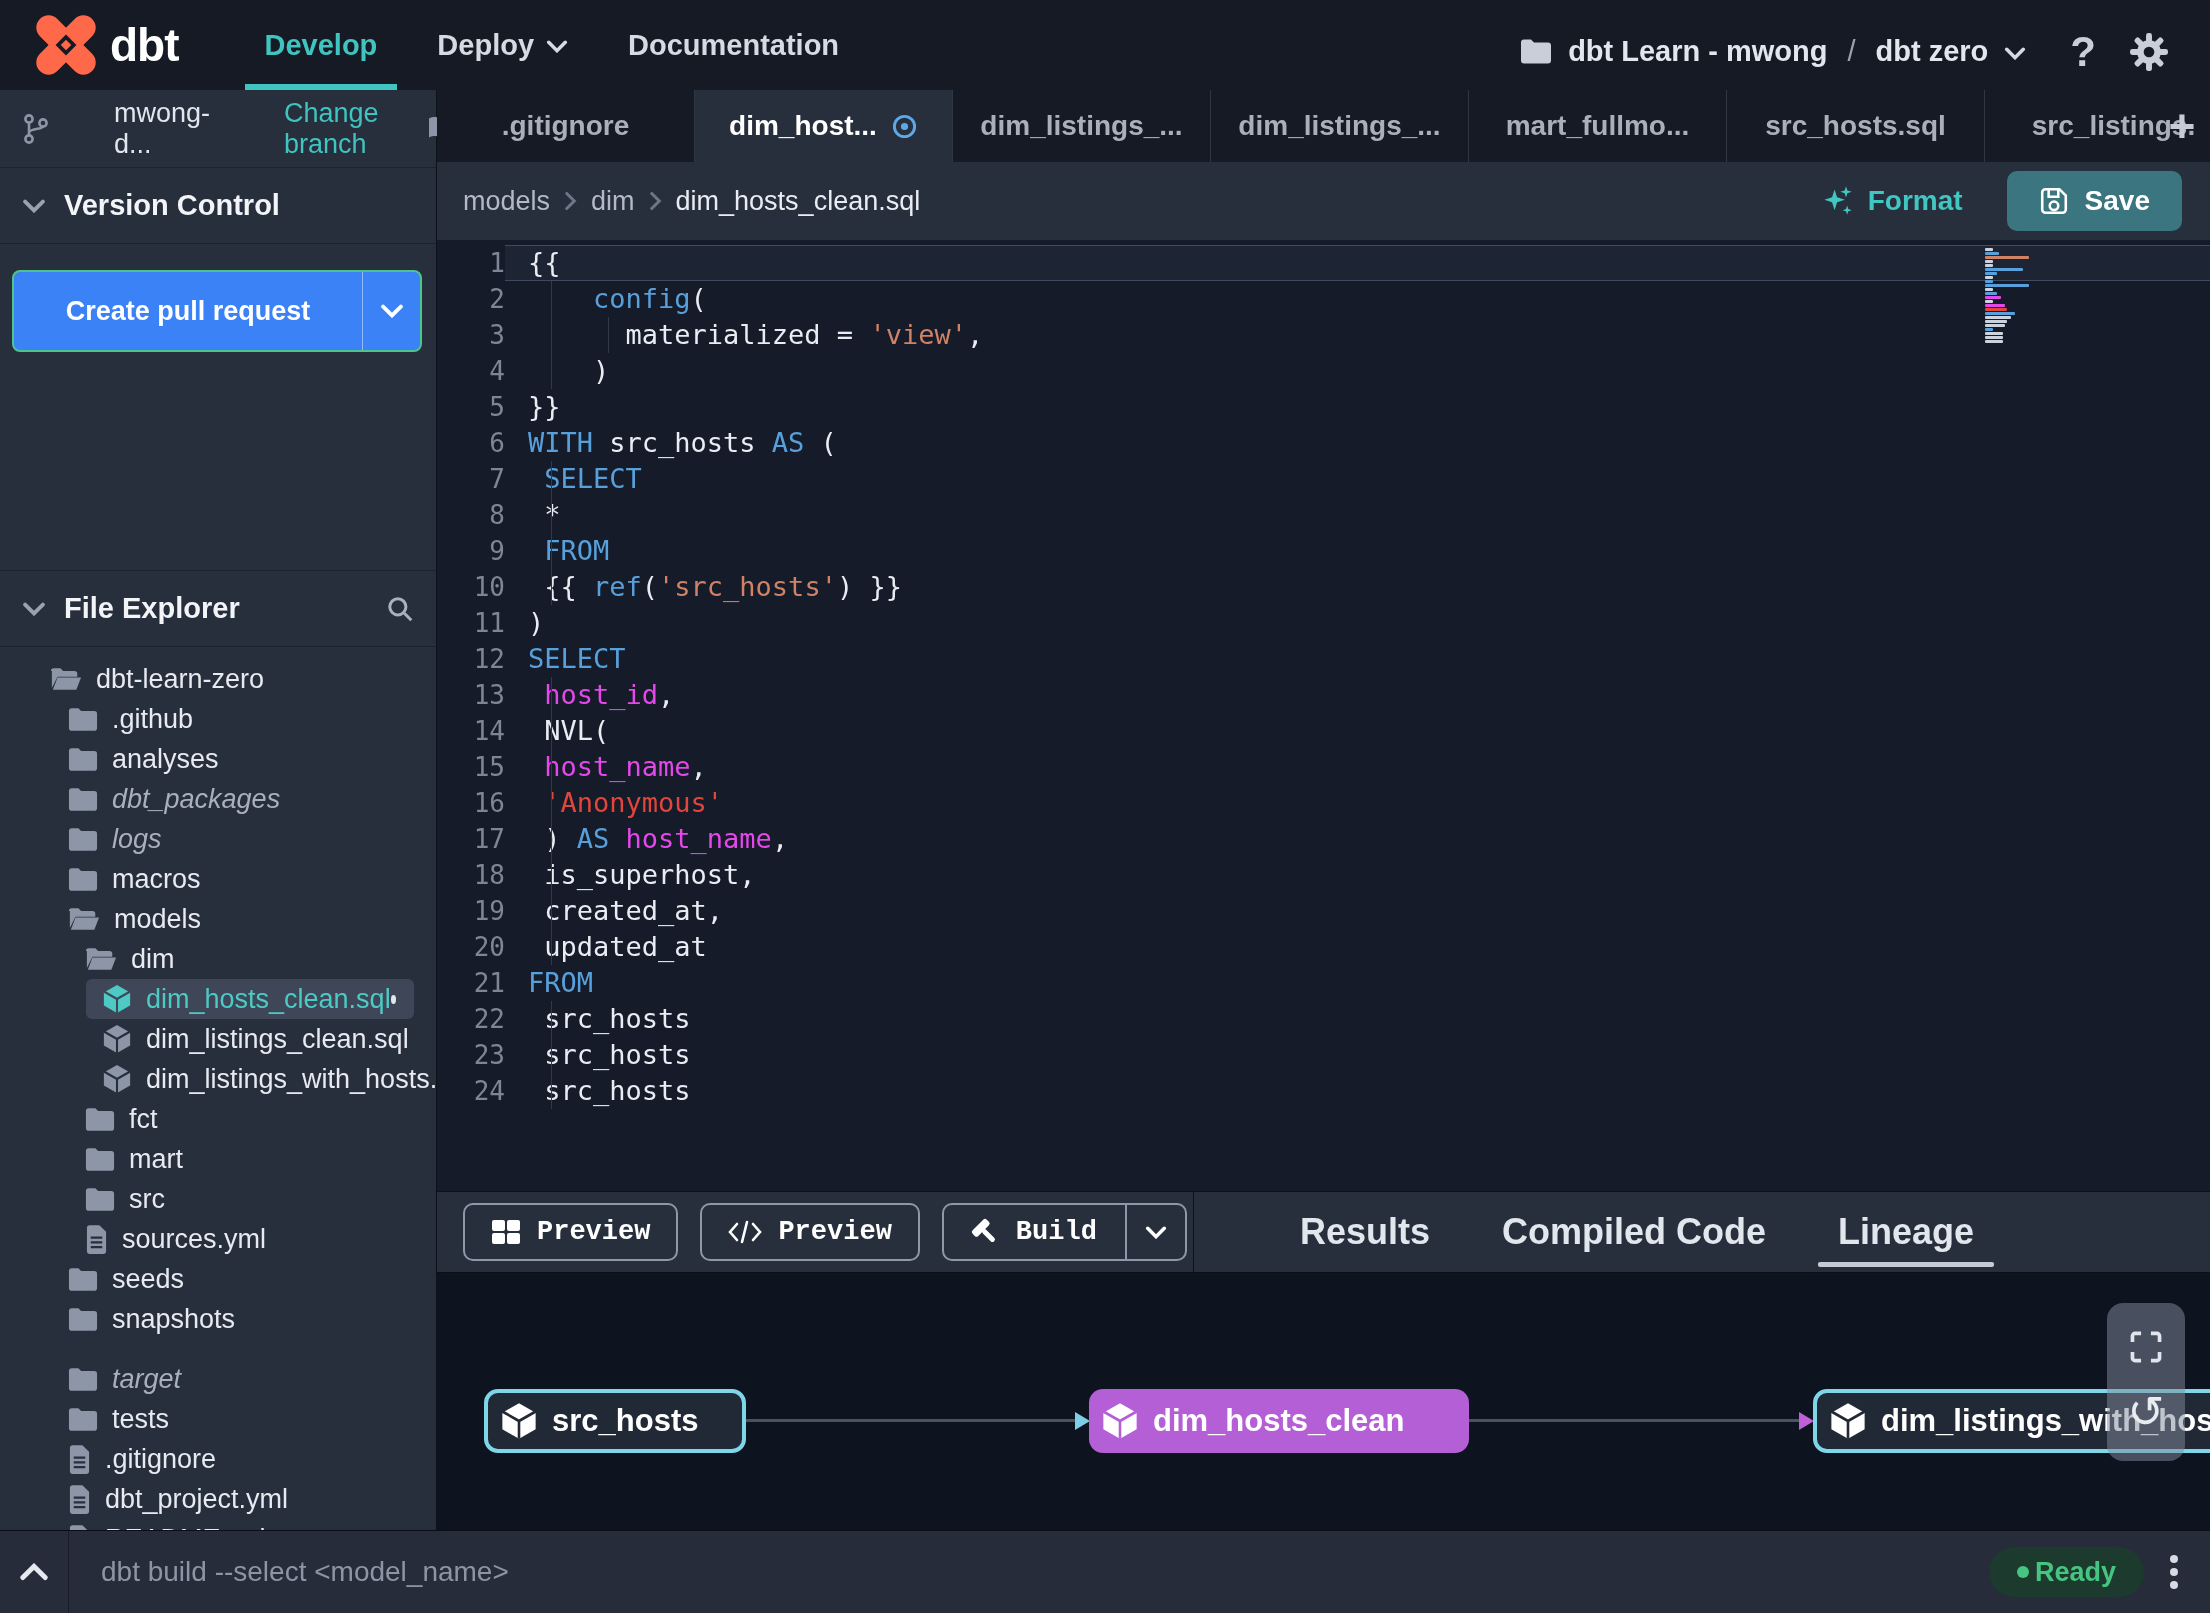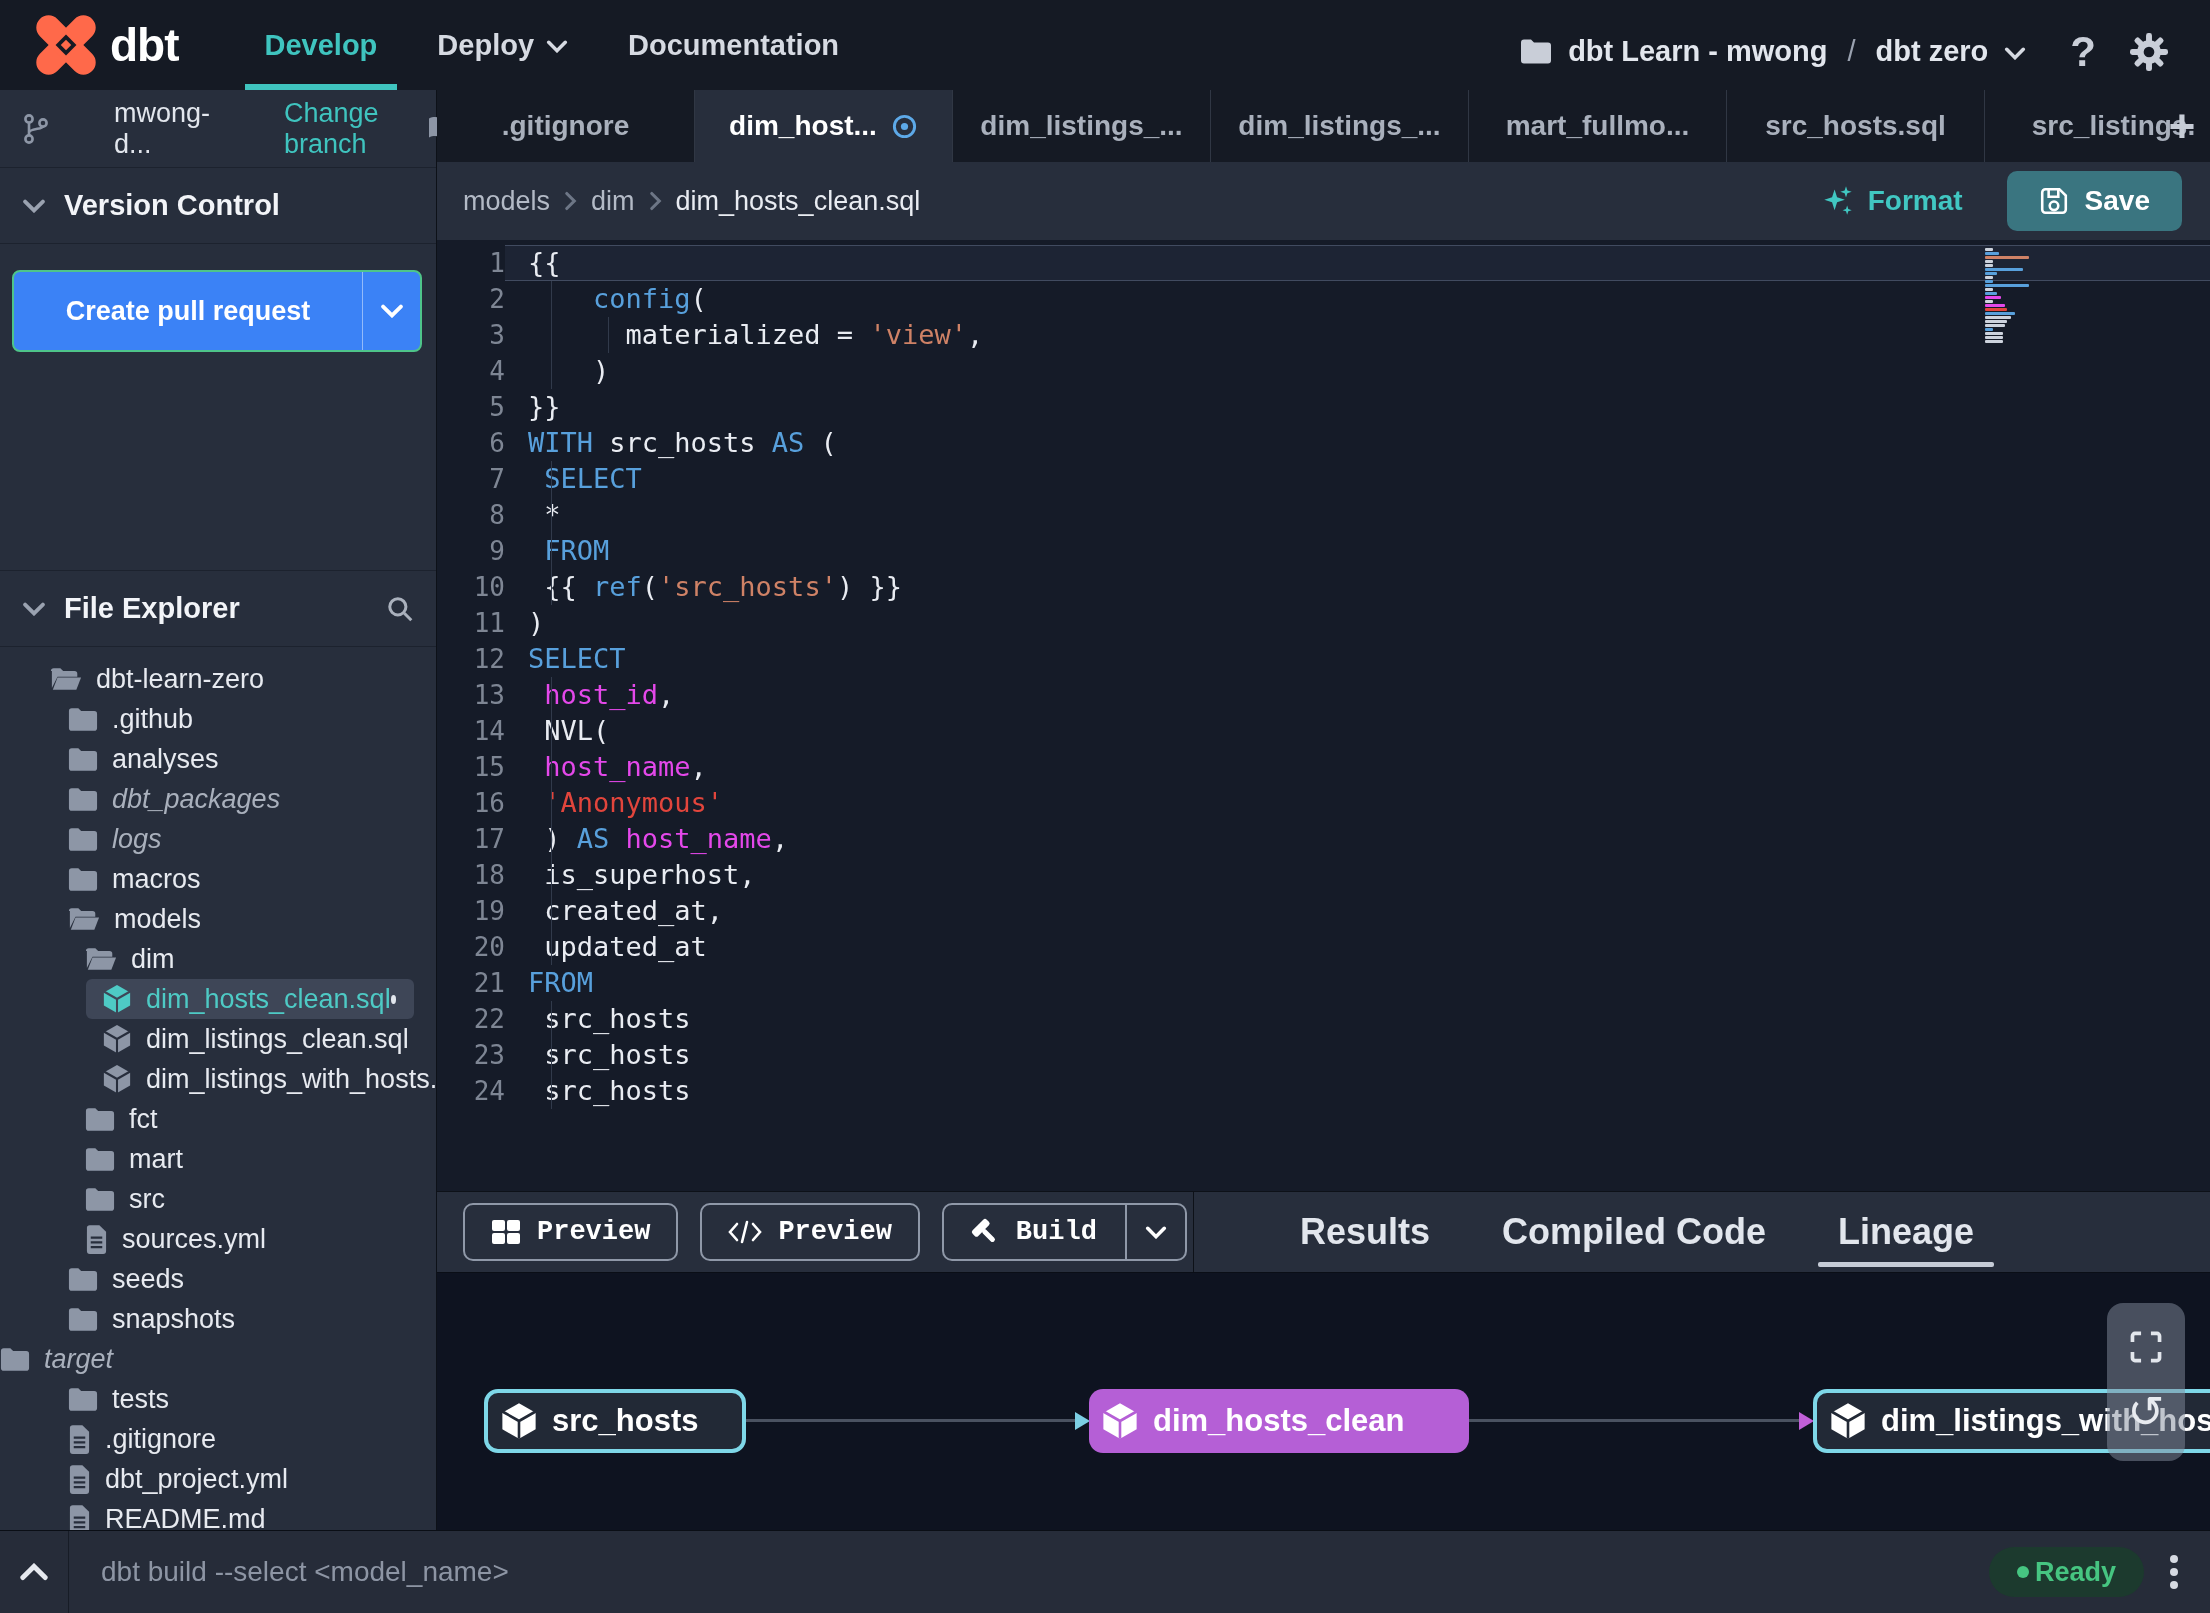--- a/index.html
+++ b/index.html
@@ -381,21 +381,21 @@
           <span class="tlabel">seeds</span>
         </div>
         <div class="tree-row" style="padding-left: 68px;">
           <span class="ticon">
             <svg viewBox="0 0 32 26" width="30" height="25">
               <path d="M1 4a3 3 0 0 1 3-3h7l3 3h14a3 3 0 0 1 3 3v15a3 3 0 0 1-3 3H4a3 3 0 0 1-3-3Z" fill="currentColor"></path>
             </svg>
           </span>
           <span class="tlabel">snapshots</span>
         </div>
-        <div class="tree-row italic" style="">
+        <div class="tree-row italic" style="padding-left: 68px; margin-top: 20px;">
           <span class="ticon">
             <svg viewBox="0 0 32 26" width="30" height="25">
               <path d="M1 4a3 3 0 0 1 3-3h7l3 3h14a3 3 0 0 1 3 3v15a3 3 0 0 1-3 3H4a3 3 0 0 1-3-3Z" fill="currentColor"></path>
             </svg>
           </span>
           <span class="tlabel">target</span>
         </div>
         <div class="tree-row" style="padding-left: 68px;">
           <span class="ticon">
             <svg viewBox="0 0 32 26" width="30" height="25">

